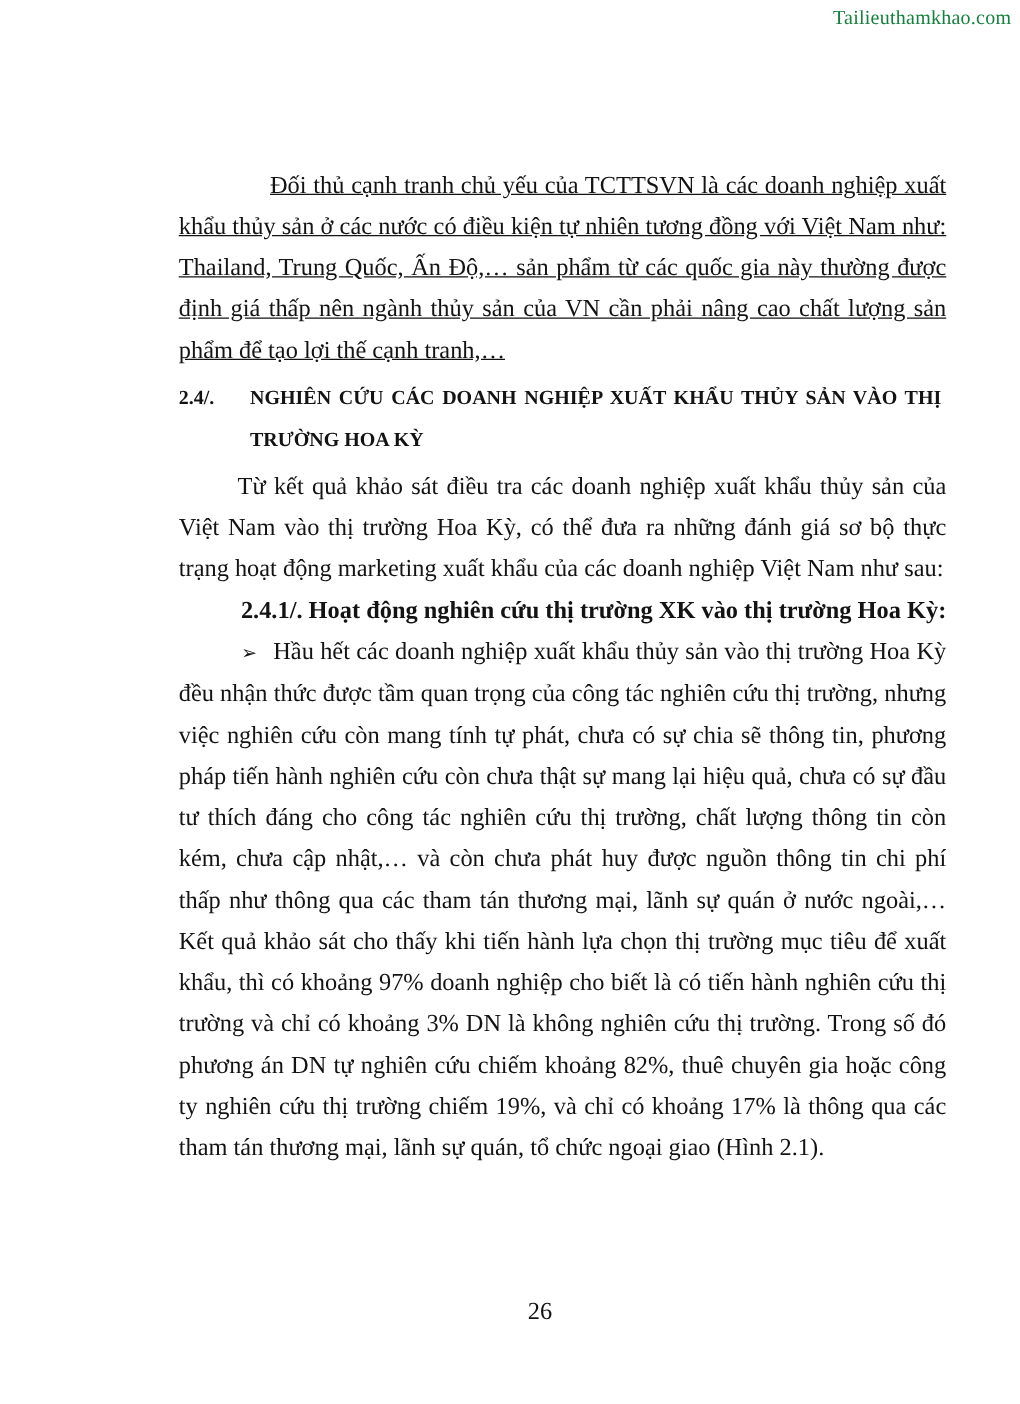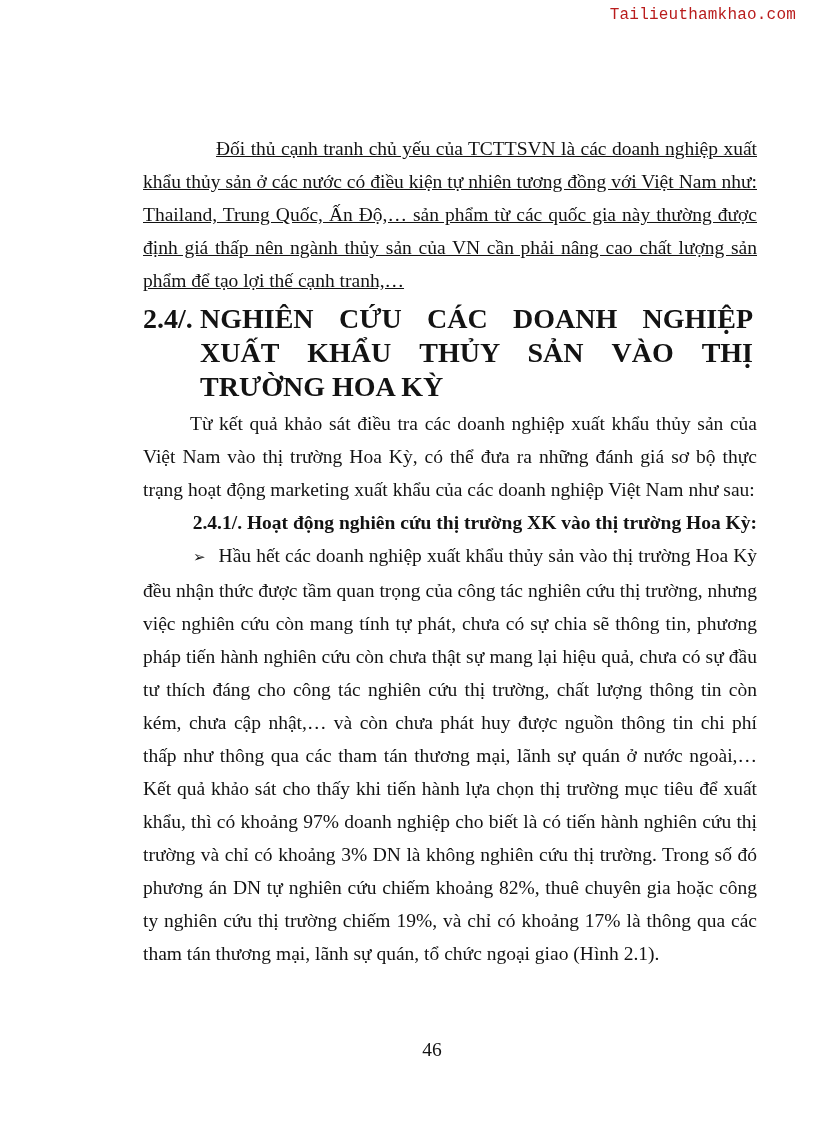--- a/index.html
+++ b/index.html
@@ -8,46 +8,46 @@
     width: 816px;
     height: 1123px;
     background: #ffffff;
     overflow: hidden;
     font-family: "Liberation Serif", "DejaVu Serif", serif;
     color: #131313;
   }
   .watermark {
     position: absolute;
     top: 7px;
-    right: 20px;
-    font-family: Liberation Mono, monospace;
+    right: 7px;
+    font-family: Liberation Serif, serif;
     font-size: 16px;
     line-height: 16px;
-    color: #b91c1c;
+    color: #15803d;
     letter-spacing: 0.2px;
     text-shadow: 1px 1px 0 #ffffff;
   }
   .content {
     position: absolute;
     left: 143px;
     top: 132px;
     width: 614px;
   }
   .body-para {
     margin: 0;
     font-size: 19.5px;
     line-height: 33px;
     text-align: justify;
   }
   .indent-lg { text-indent: 73px; text-decoration: underline; }
   .indent-md { text-indent: 47px; }
   .section-heading {
     display: flex;
     font-weight: bold;
-    font-size: 28px;
+    font-size: 16px;
     line-height: 34px;
     margin: 5px 4px 3px 0;
   }
   .sec-num { flex: 0 0 57px; }
   .sec-title { flex: 1; text-align: justify; }
   .subsection-heading {
     margin: 0;
     font-weight: bold;
     font-size: 19.5px;
     line-height: 33px;
@@ -87,15 +87,15 @@
     <p class="body-para indent-md">Từ kết quả khảo sát điều tra các doanh nghiệp xuất khẩu thủy sản của Việt Nam vào thị trường Hoa Kỳ, có thể đưa ra những đánh giá sơ bộ thực trạng hoạt động marketing xuất khẩu của các doanh nghiệp Việt Nam như sau:</p>
 
     <p class="subsection-heading">2.4.1/. Hoạt động nghiên cứu thị trường XK vào thị trường Hoa Kỳ:</p>
 
     <p class="body-para bullet-para">
       <span class="bullet-marker">➢</span><span>Hầu hết các doanh nghiệp xuất khẩu thủy sản vào thị trường Hoa Kỳ đều nhận thức được tầm quan trọng của công tác nghiên cứu thị trường, nhưng việc nghiên cứu còn mang tính tự phát, chưa có sự chia sẽ thông tin, phương pháp tiến hành nghiên cứu còn chưa thật sự mang lại hiệu quả, chưa có sự đầu tư thích đáng cho công tác nghiên cứu thị trường, chất lượng thông tin còn kém, chưa cập nhật,… và còn chưa phát huy được nguồn thông tin chi phí thấp như thông qua các tham tán thương mại, lãnh sự quán ở nước ngoài,… Kết quả khảo sát cho thấy khi tiến hành lựa chọn thị trường mục tiêu để xuất khẩu, thì có khoảng 97% doanh nghiệp cho biết là có tiến hành nghiên cứu thị trường và chỉ có khoảng 3% DN là không nghiên cứu thị trường. Trong số đó phương án DN tự nghiên cứu chiếm khoảng 82%, thuê chuyên gia hoặc công ty nghiên cứu thị trường chiếm 19%, và chỉ có khoảng 17% là thông qua các tham tán thương mại, lãnh sự quán, tổ chức ngoại giao (Hình 2.1).</span>
     </p>
 
   </div>
 
-  <div class="page-number">46</div>
+  <div class="page-number">26</div>
 
 </div>
 
 </body></html>

